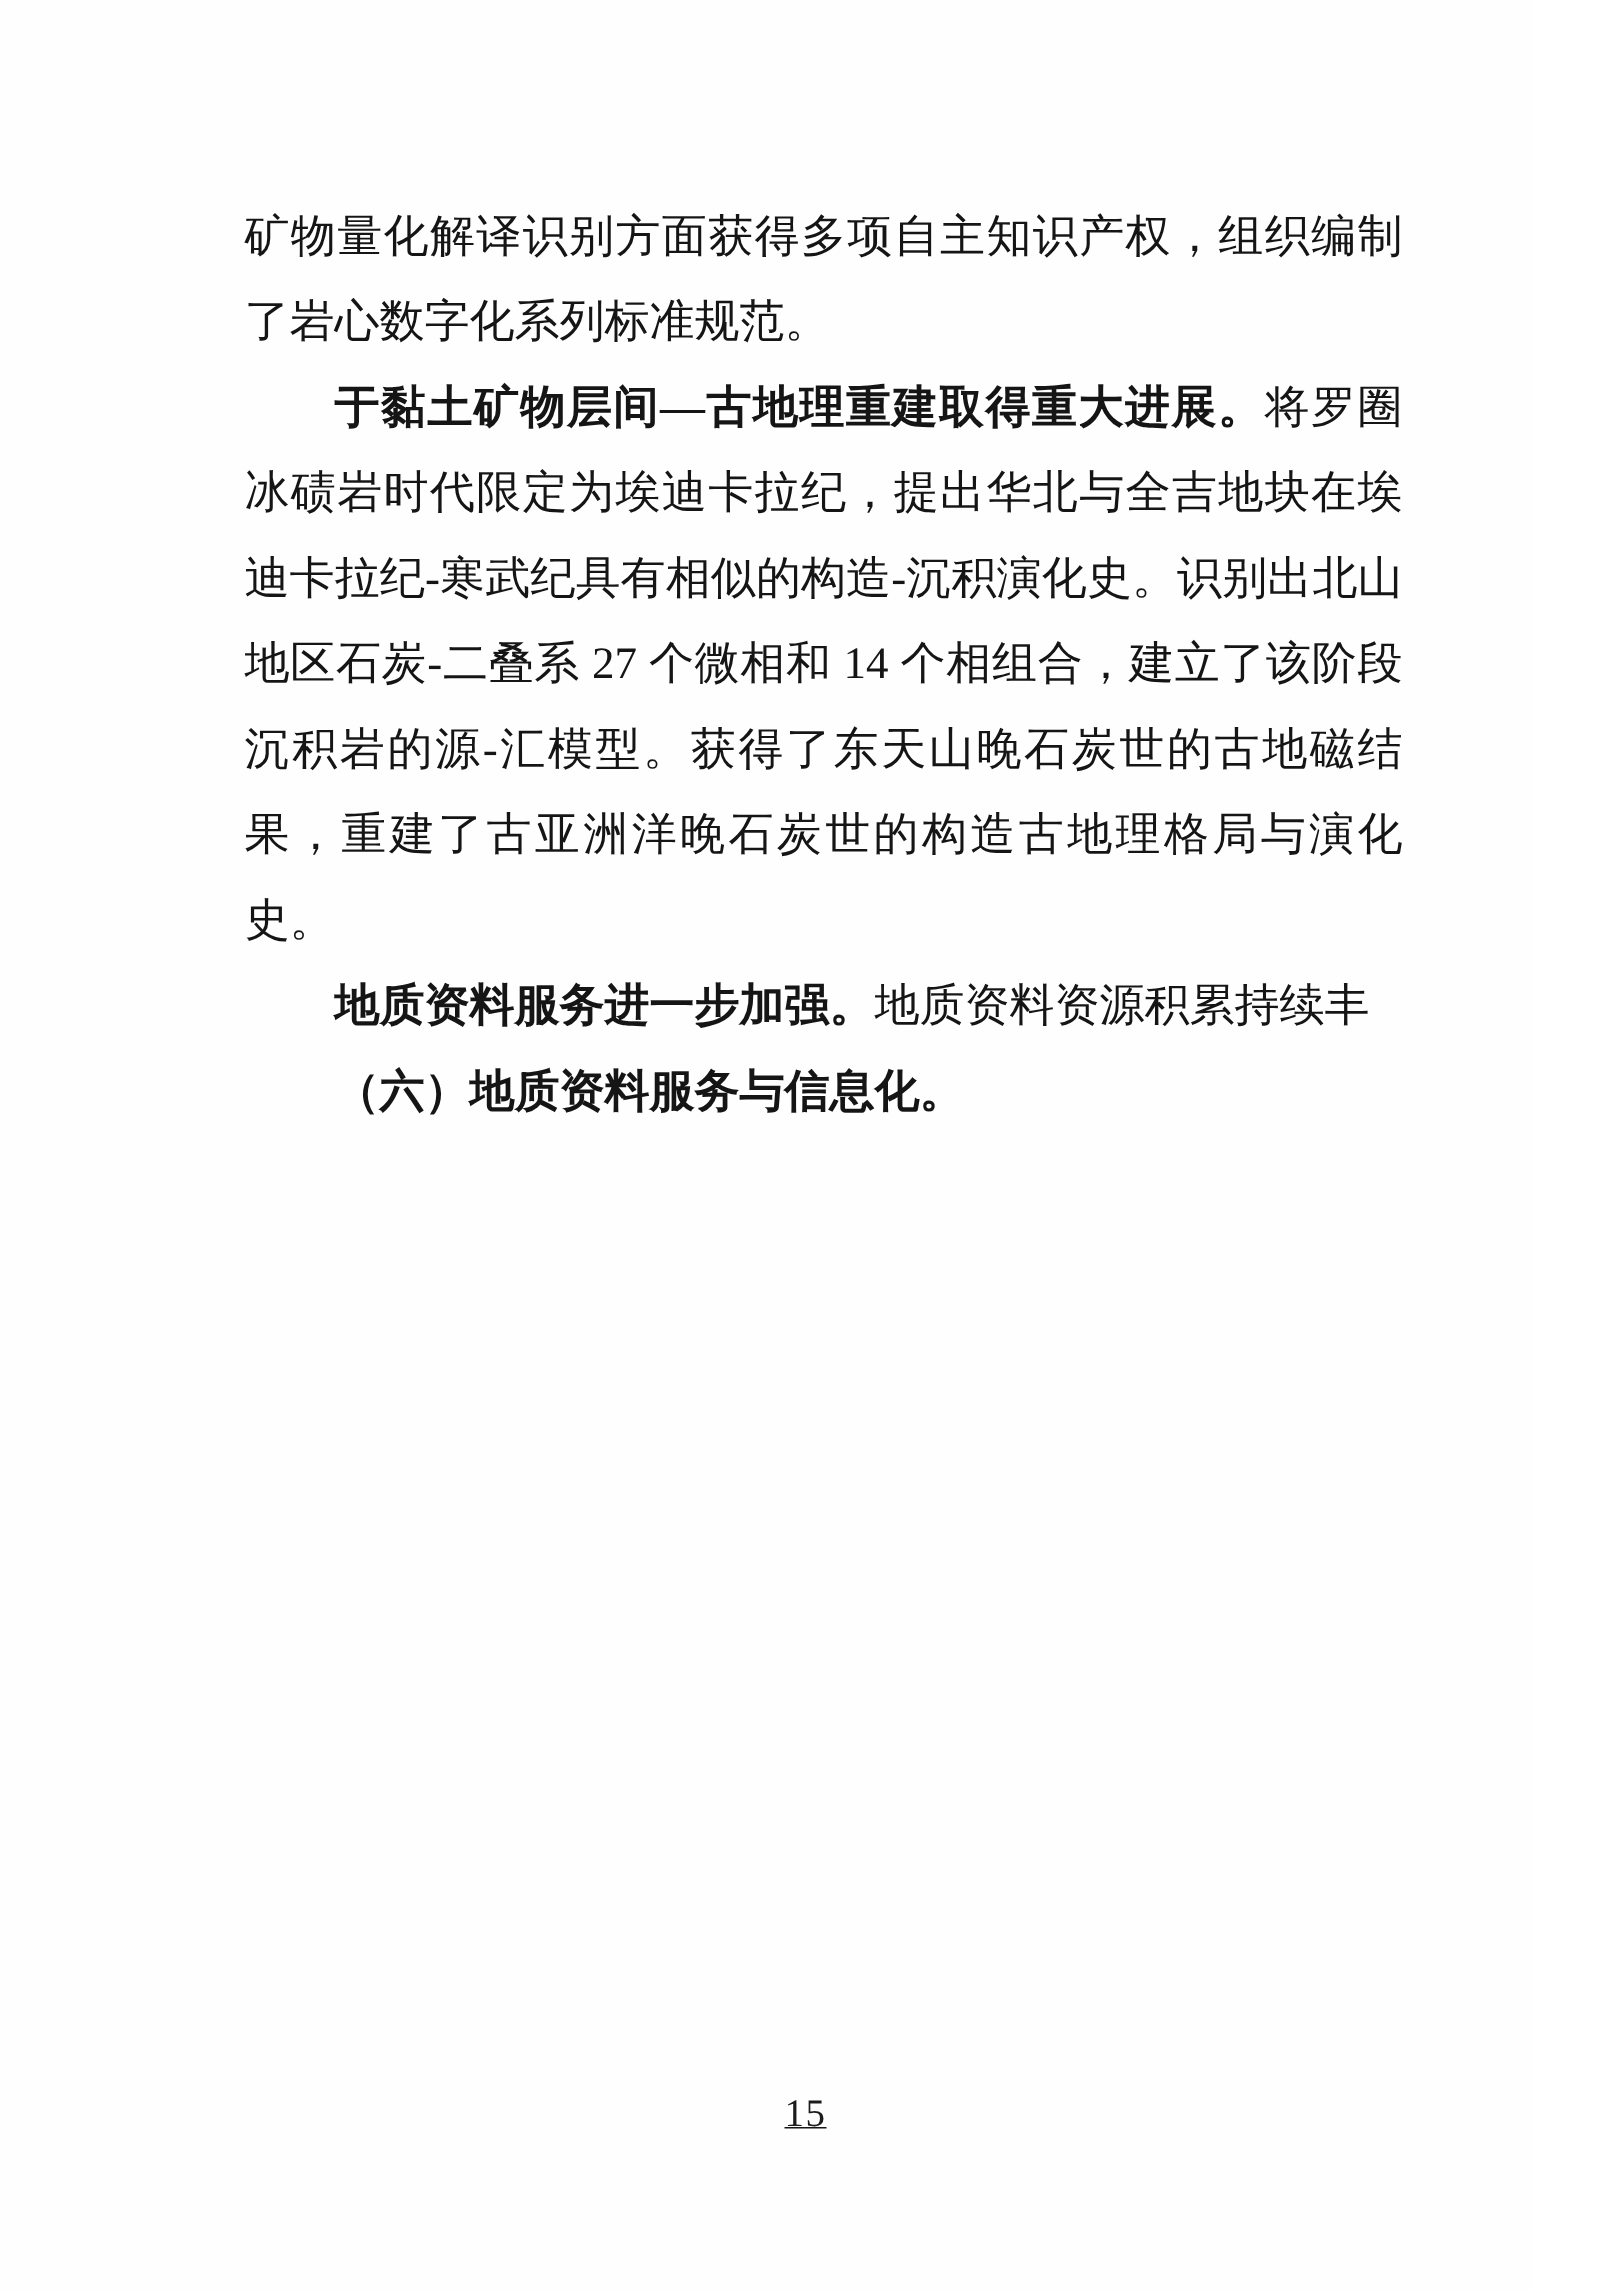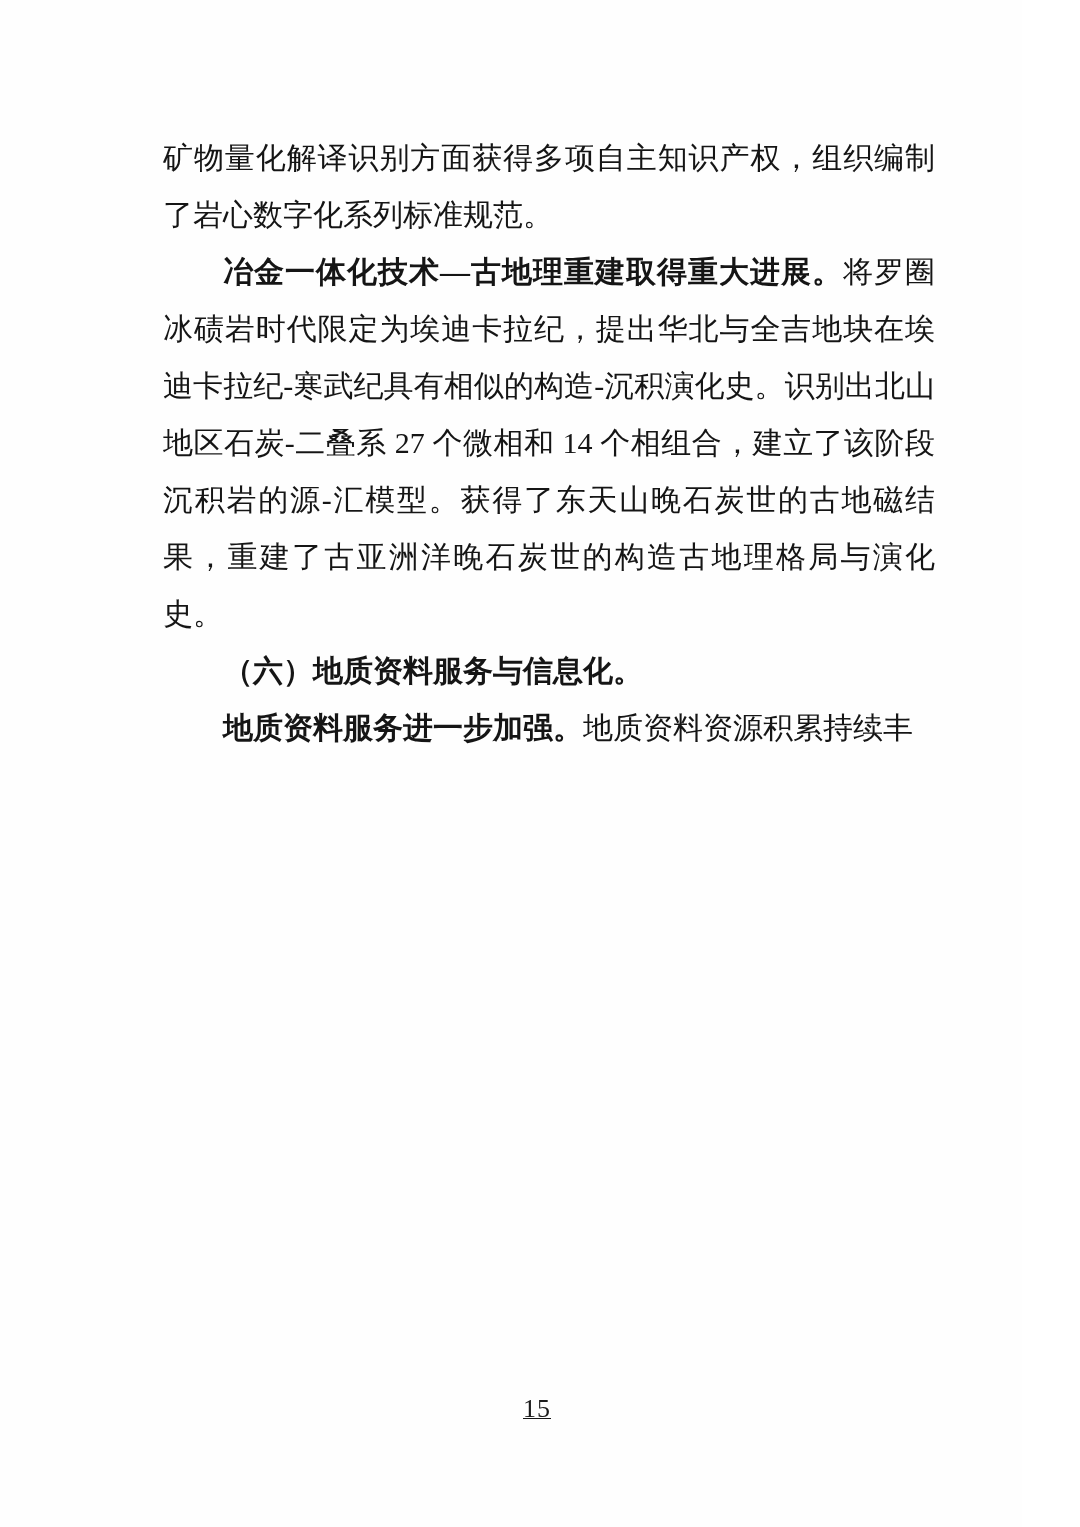--- a/index.html
+++ b/index.html
@@ -48,20 +48,20 @@
     color: #1c1c1c;
     letter-spacing: 1px;
   }
 </style>
 </head>
 <body>
 
 <div class="page">
   <div class="content" id="document-body">
       <p class=""><span class="seg-normal">矿物量化解译识别方面获得多项自主知识产权，组织编制了岩心数字化系列标准规范。</span></p>
-      <p class="indent"><span class="seg-bold">冶金一体化技术—古地理重建取得重大进展。</span><span class="seg-normal">将罗圈冰碛岩时代限定为埃迪卡拉纪，提出华北与全吉地块在埃迪卡拉纪-寒武纪具有相似的构造-沉积演化史。识别出北山地区石炭-二叠系 27 个微相和 14 个相组合，建立了该阶段沉积岩的源-汇模型。获得了东天山晚石炭世的古地磁结果，重建了古亚洲洋晚石炭世的构造古地理格局与演化史。</span></p>
+      <p class="indent"><span class="seg-bold">于黏土矿物层间—古地理重建取得重大进展。</span><span class="seg-normal">将罗圈冰碛岩时代限定为埃迪卡拉纪，提出华北与全吉地块在埃迪卡拉纪-寒武纪具有相似的构造-沉积演化史。识别出北山地区石炭-二叠系 27 个微相和 14 个相组合，建立了该阶段沉积岩的源-汇模型。获得了东天山晚石炭世的古地磁结果，重建了古亚洲洋晚石炭世的构造古地理格局与演化史。</span></p>
+      <p class="indent"><span class="seg-bold">地质资料服务进一步加强。</span><span class="seg-normal">地质资料资源积累持续丰</span></p>
       <p class="indent"><span class="seg-bold">（六）地质资料服务与信息化。</span></p>
-      <p class="indent"><span class="seg-bold">地质资料服务进一步加强。</span><span class="seg-normal">地质资料资源积累持续丰</span></p>
     </div>
   <div class="footer">
     <span class="pagenum">15</span>
   </div>
 </div>
 
 </body></html>

